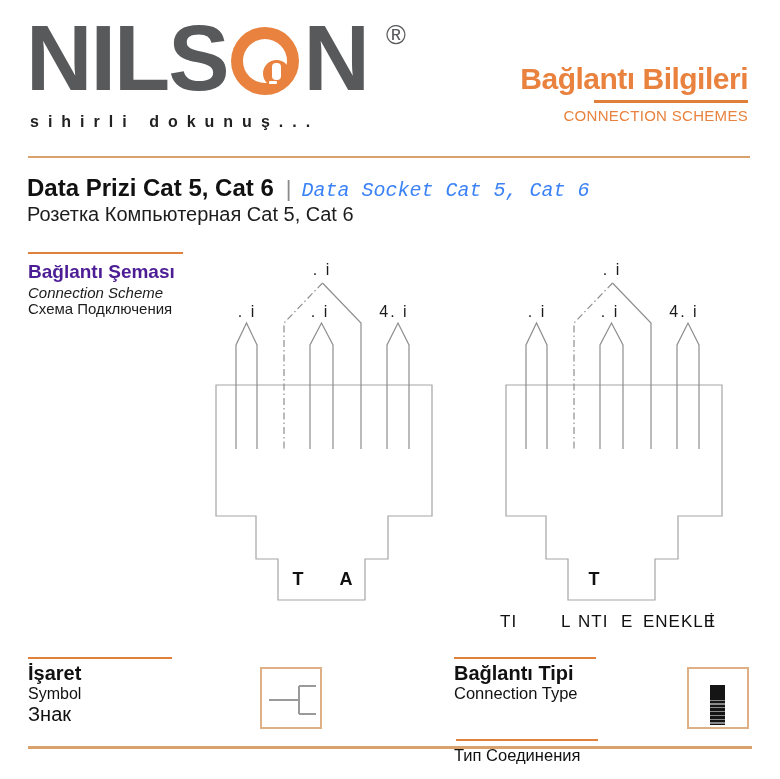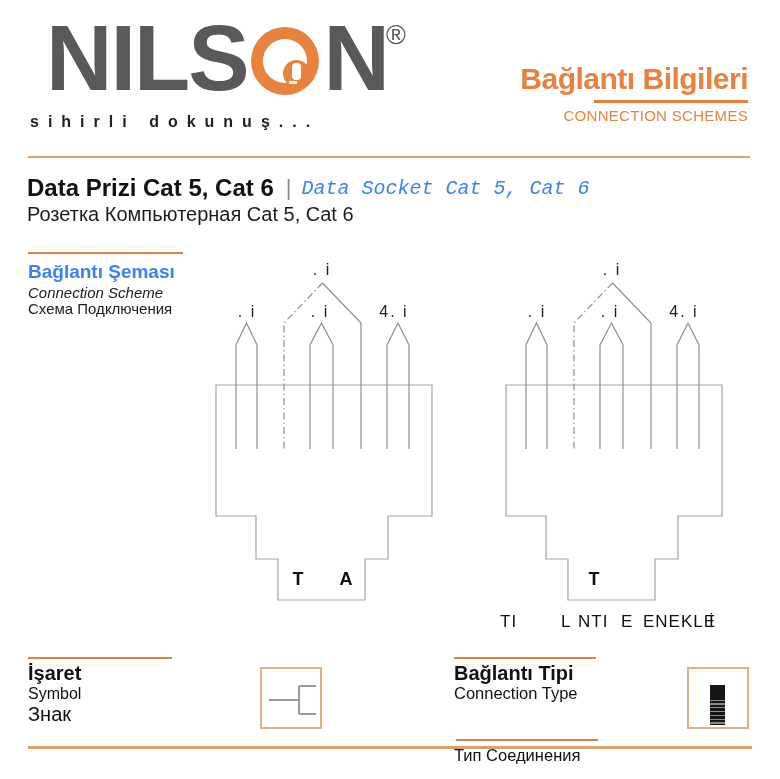--- a/index.html
+++ b/index.html
@@ -1,48 +1,48 @@
 <!DOCTYPE html>
 <html><head>
 <meta charset="utf-8">
 <style>
   html,body{margin:0;padding:0;background:#fff;}
   #canvas{position:relative;width:780px;height:779px;background:#fff;overflow:hidden;
           font-family:"Liberation Sans",sans-serif;color:#111;}
   .abs{position:absolute;}
 
   
-  .logo-row{position:absolute;left:26px;top:16px;display:flex;align-items:center;height:84px;margin-left:20px;}
+  .logo-row{position:absolute;left:26px;top:16px;display:flex;align-items:center;height:84px;}
   .logo-word{font-size:92px;font-weight:bold;letter-spacing:-2px;color:#58595B;line-height:84px;}
   .logo-o{position:relative;width:68px;height:68px;border-radius:50%;background:#E8823E;margin:6px 5px 0 3px;}
   .logo-o-ring{position:absolute;left:12px;top:12px;width:44px;height:44px;border-radius:50%;background:#fff;}
   .logo-o-disc{position:absolute;left:20.5px;top:20.5px;width:27px;height:27px;border-radius:50%;background:#E8823E;}
   .logo-o-pill{position:absolute;left:9px;top:3px;width:9px;height:17px;border-radius:4px;background:#fff;}
   .logo-o-dash{position:absolute;left:6px;top:21px;width:8px;height:3px;border-radius:1px;background:#fff;}
   .logo-reg{position:absolute;left:386px;top:20px;font-size:27px;color:#58595B;font-weight:normal;}
   .tagline{position:absolute;left:30px;top:113px;font-size:16px;font-weight:700;letter-spacing:9px;color:#222;}
 
   
   .hdr-tr{position:absolute;right:32px;top:62px;font-size:30px;font-weight:bold;color:#E8823E;letter-spacing:-0.5px;}
   .hdr-underline{position:absolute;left:594px;top:100px;width:154px;height:3px;background:#E07F3A;}
   .hdr-en{position:absolute;right:32px;top:107px;font-size:15px;font-weight:normal;color:#E8823E;letter-spacing:0.3px;}
   .hdr-ru{position:absolute;right:32px;top:126px;font-size:16px;color:#E8935B;letter-spacing:0.5px;}
 
   .rule{position:absolute;background:#D9A16C;height:2px;}
   .rule-accent{position:absolute;background:#E0813C;height:2px;}
 
   
-  .ptitle{position:absolute;left:27px;top:174px;display:flex;align-items:center;white-space:nowrap;}
+  .ptitle{position:absolute;left:27px;top:174px;display:flex;align-items:flex-end;white-space:nowrap;}
   .ptitle-tr{font-size:24px;font-weight:bold;color:#111;}
   .ptitle-sep{font-size:22px;color:#8a8a8a;margin:0 10px 0 12px;font-weight:300;}
   .ptitle-en{font-size:20px;font-style:italic;color:#3b82f6;font-family:Liberation Mono, monospace;}
   .ptitle-ru{position:absolute;left:27px;top:203px;font-size:20px;color:#1c1c1c;}
 
   
-  .sec-tr{font-size:19px;font-weight:bold;color:#3b82f6;}
+  .sec-tr{font-size:19px;font-weight:bold;color:#4c1d95;}
   .sec-en{font-size:15px;color:#1c1c1c;}
   .sec-ru{font-size:15px;color:#1c1c1c;}
 
   
   .dlabel{position:absolute;width:36px;text-align:center;font-size:16px;letter-spacing:2px;color:#1c1c1c;}
   .jack-letter{position:absolute;width:20px;text-align:center;font-size:18px;font-weight:bold;color:#111;}
   .cap{position:absolute;top:612px;font-size:17px;letter-spacing:1px;color:#111;}
 
   
   .icon-box{position:absolute;width:58px;height:58px;border:2px solid #DFAF85;background:#fff;}

